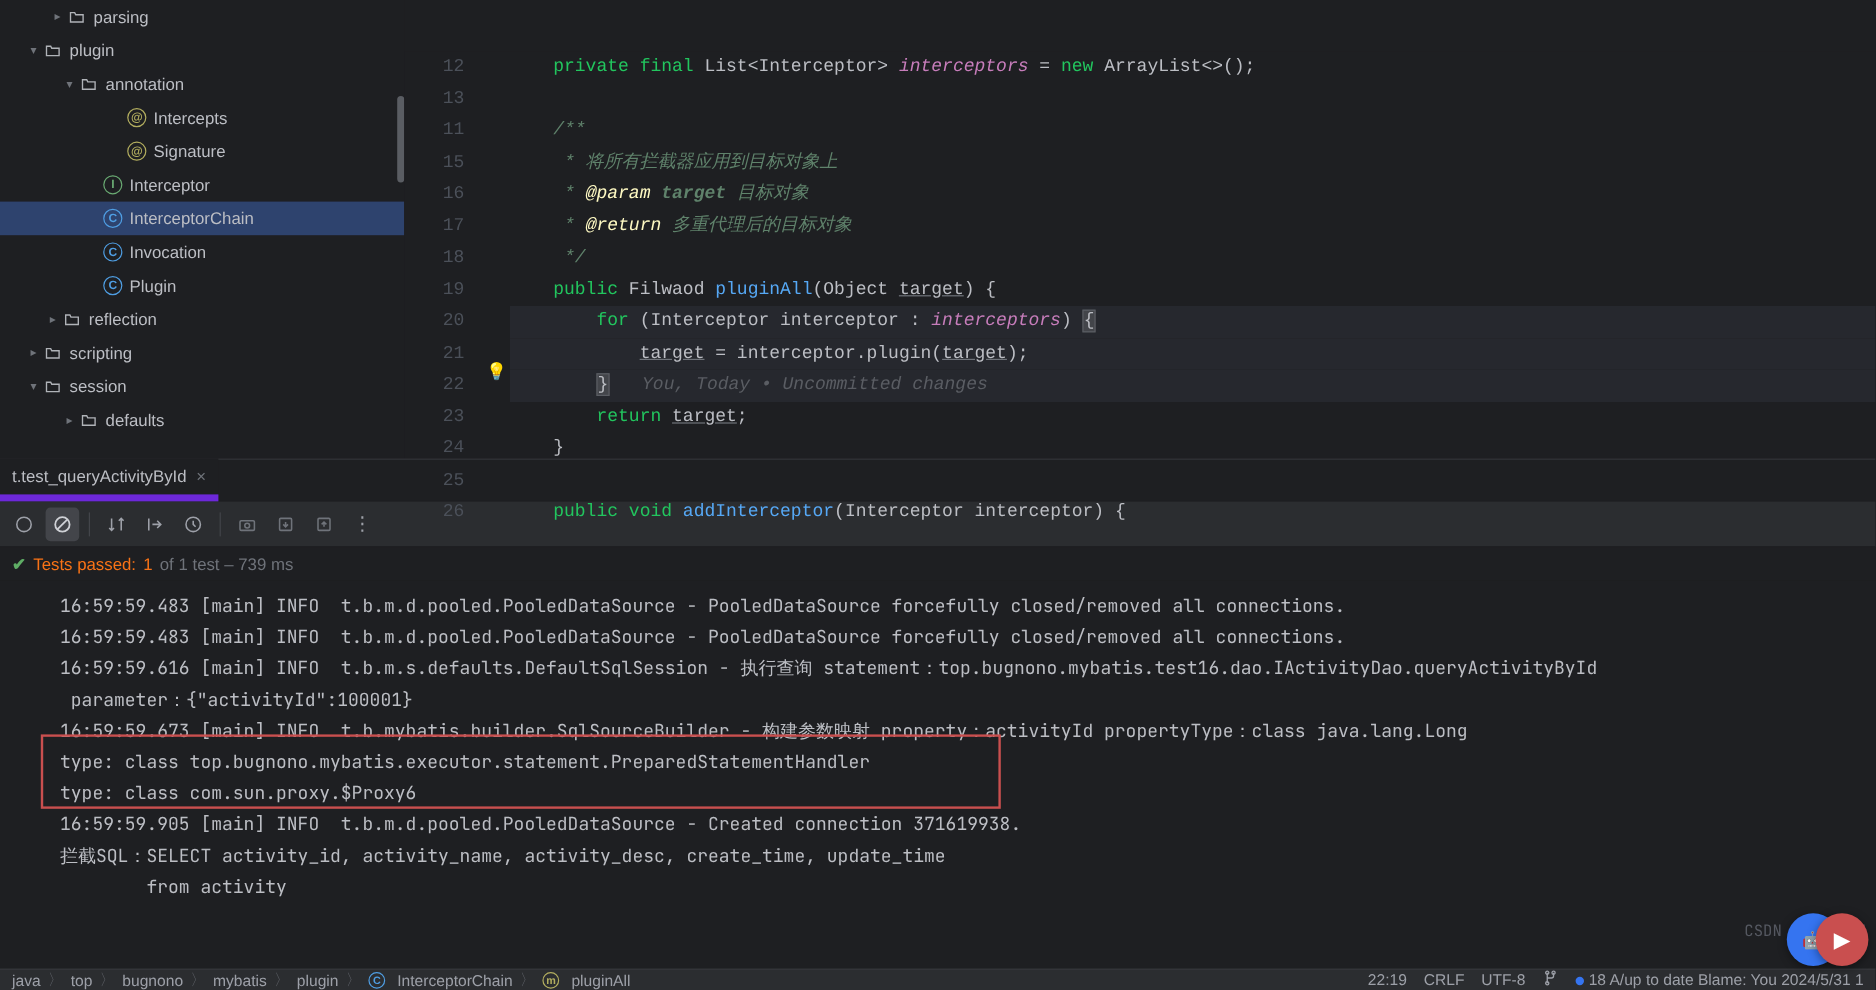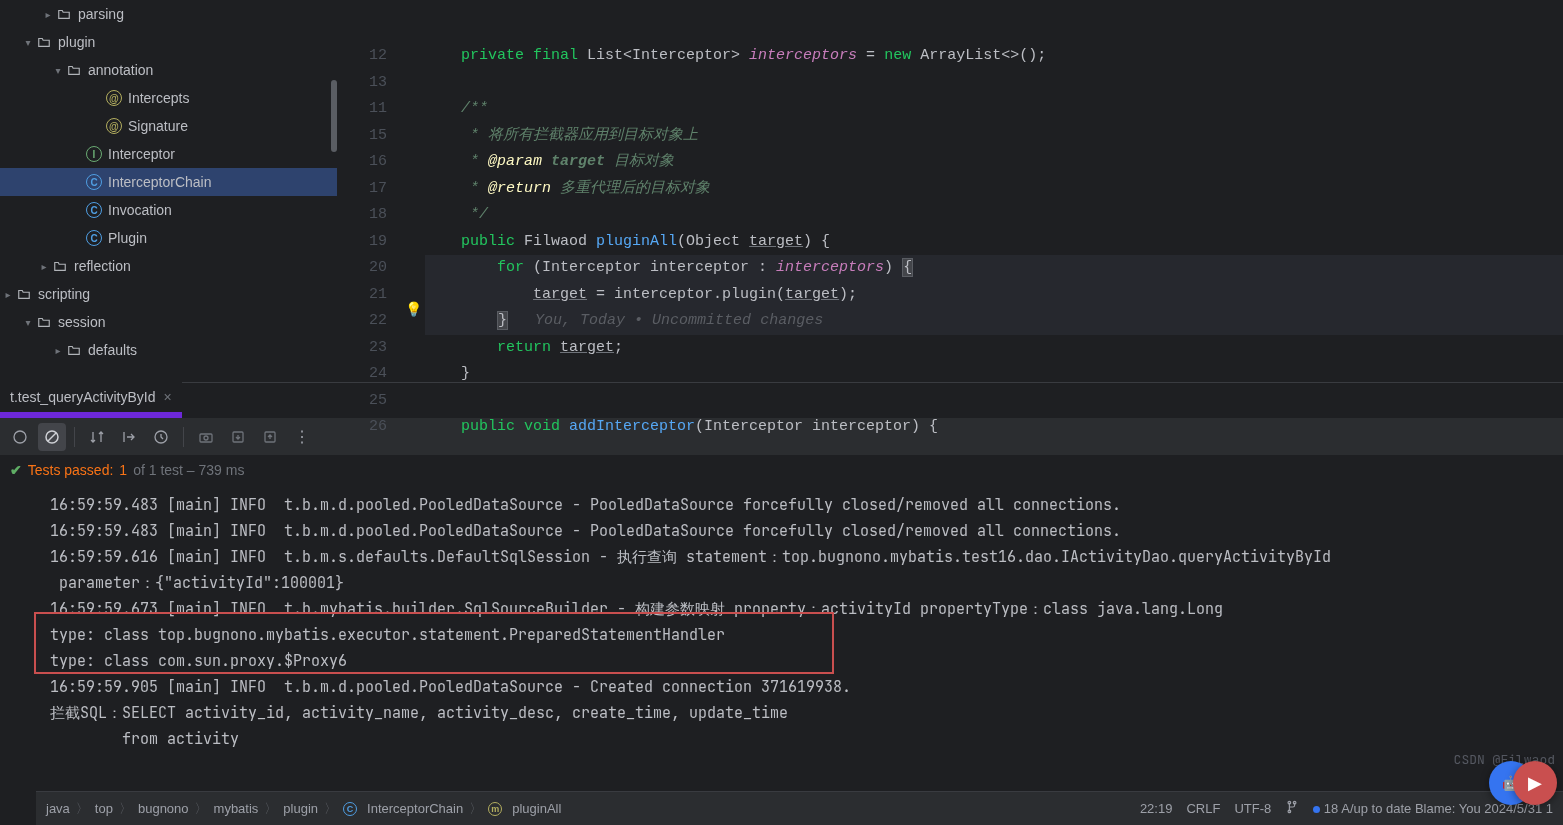--- a/index.html
+++ b/index.html
@@ -57,21 +57,21 @@
 
 .leftbtns { position:absolute; left:0; top:490px; width:18px; }
 .leftbtn { width:18px; height:32px; background:#2b2d30; border-radius:0 4px 4px 0; margin-bottom:4px; display:flex; align-items:center; justify-content:center; font-size:9px; color:#9da0a8; writing-mode:vertical-lr; }
 .leftbtn.ed { position:absolute; top:238px; }
 
 .console { flex:1; background:#1e1f22; padding:8px 8px 8px 50px; font-family:"JetBrains Mono",Consolas,monospace; font-size:15px; line-height:26px; color:#bcbec4; overflow:hidden; position:relative; }
 .console-line { white-space:pre; }
 .redbox { position:absolute; border:2px solid #c94f4f; left:34px; top:128px; width:800px; height:62px; pointer-events:none; }
 .watermark { position:absolute; right:8px; bottom:18px; color:#555861; font-size:13px; }
 
-.statusbar { height:34px; background:#2b2d30; display:flex; align-items:center; padding:0 10px; gap:10px; font-size:13px; color:#9da0a8; border-top:1px solid #393b40;margin-left:36px; }
+.statusbar { height:18px; background:#2b2d30; display:flex; align-items:flex-start; padding:0 10px; gap:10px; font-size:13px; color:#9da0a8; border-top:1px solid #393b40; }
 .crumbs { display:flex; gap:6px; align-items:center; flex:1; }
 .crumb { display:flex; align-items:center; gap:4px; }
 .crumb-sep { color:#5a5d63; }
 .status-right { display:flex; gap:14px; align-items:center; }
 .dot-blue { width:7px; height:7px; border-radius:50%; background:#3574f0; display:inline-block; }
 
 .floaty { position:absolute; right:6px; bottom:20px; width:44px; height:44px; border-radius:50%; background:#c94f4f; display:flex; align-items:center; justify-content:center; color:#fff; font-size:18px; box-shadow:0 2px 8px rgba(0,0,0,.4); }
 .floaty2 { position:absolute; right:30px; bottom:20px; width:44px; height:44px; border-radius:50%; background:#3574f0; display:flex; align-items:center; justify-content:center; color:#fff; box-shadow:0 2px 8px rgba(0,0,0,.4); }
 </style>
 </head>
@@ -141,21 +141,21 @@
           </div>
           <div class="tree-item" style="padding-left: 36px;">
             <span class="chev closed"></span>
             <span class="folder-icon">
               <svg viewBox="0 0 16 16">
                 <path d="M2 4h4l1 2h7v7H2z"></path>
               </svg>
             </span>
             <span class="tree-label">reflection</span>
           </div>
-          <div class="tree-item" style="">
+          <div class="tree-item" style="padding-left: 20px;">
             <span class="chev closed"></span>
             <span class="folder-icon">
               <svg viewBox="0 0 16 16">
                 <path d="M2 4h4l1 2h7v7H2z"></path>
               </svg>
             </span>
             <span class="tree-label">scripting</span>
           </div>
           <div class="tree-item" style="padding-left: 20px;">
             <span class="chev open"></span>

